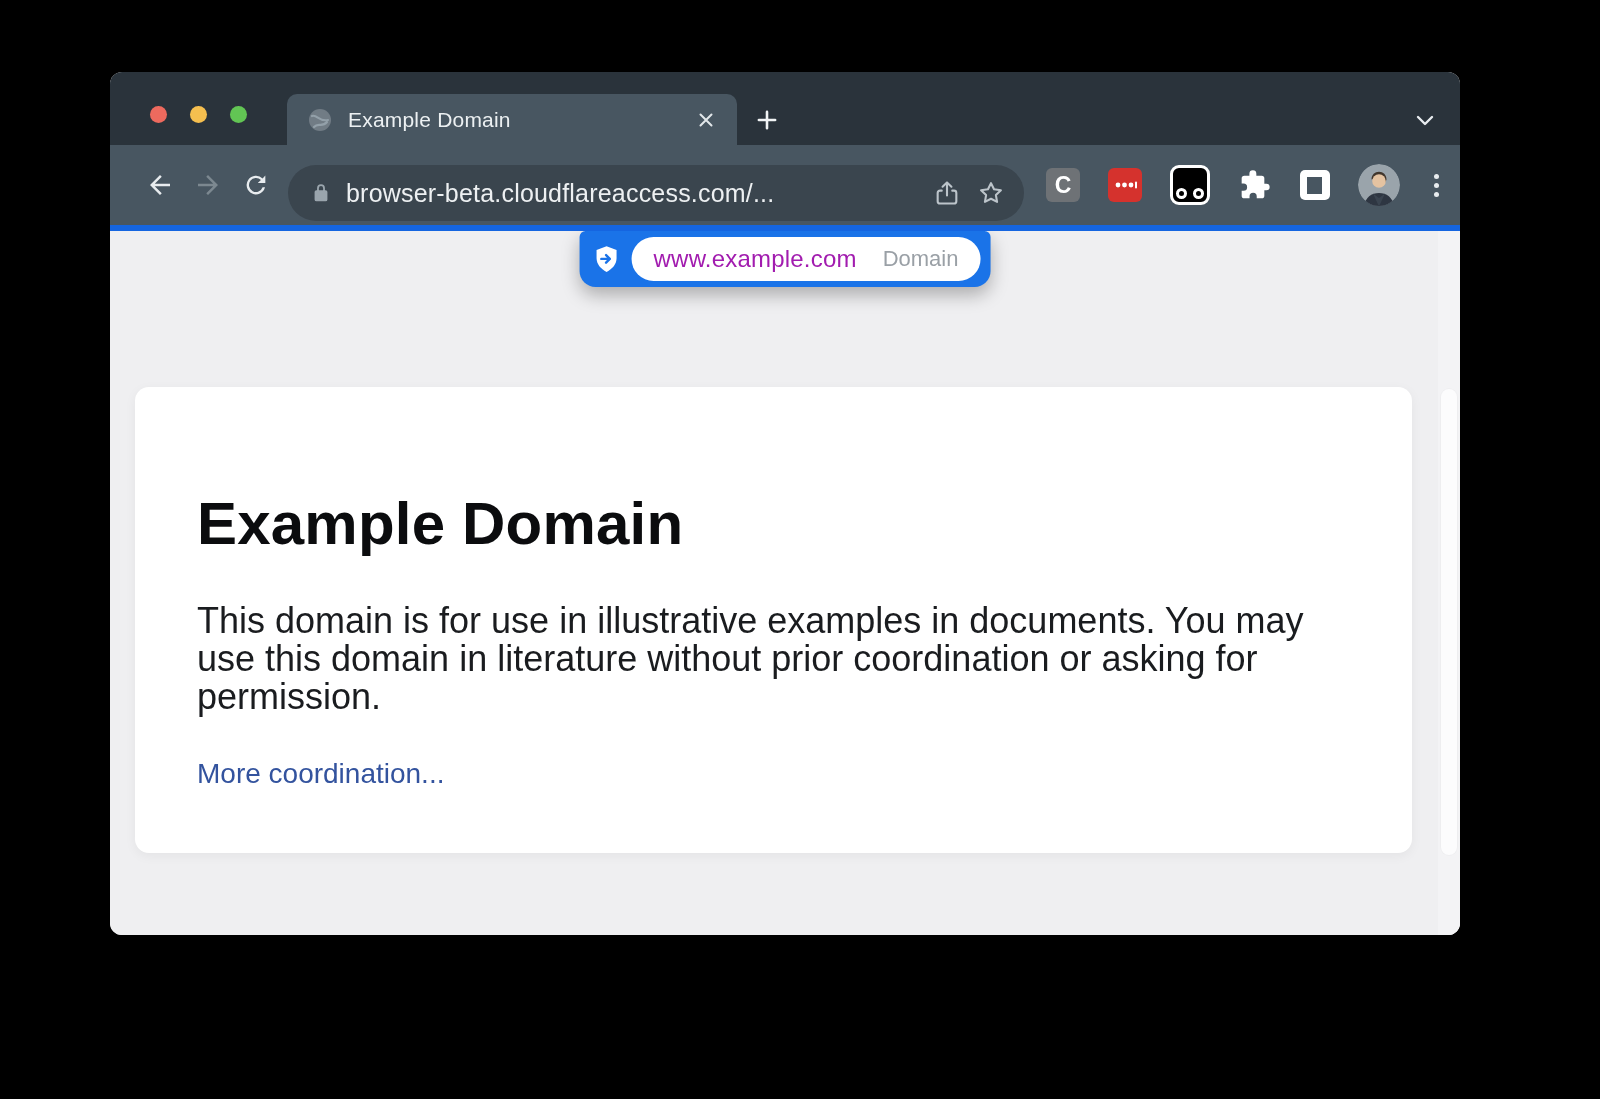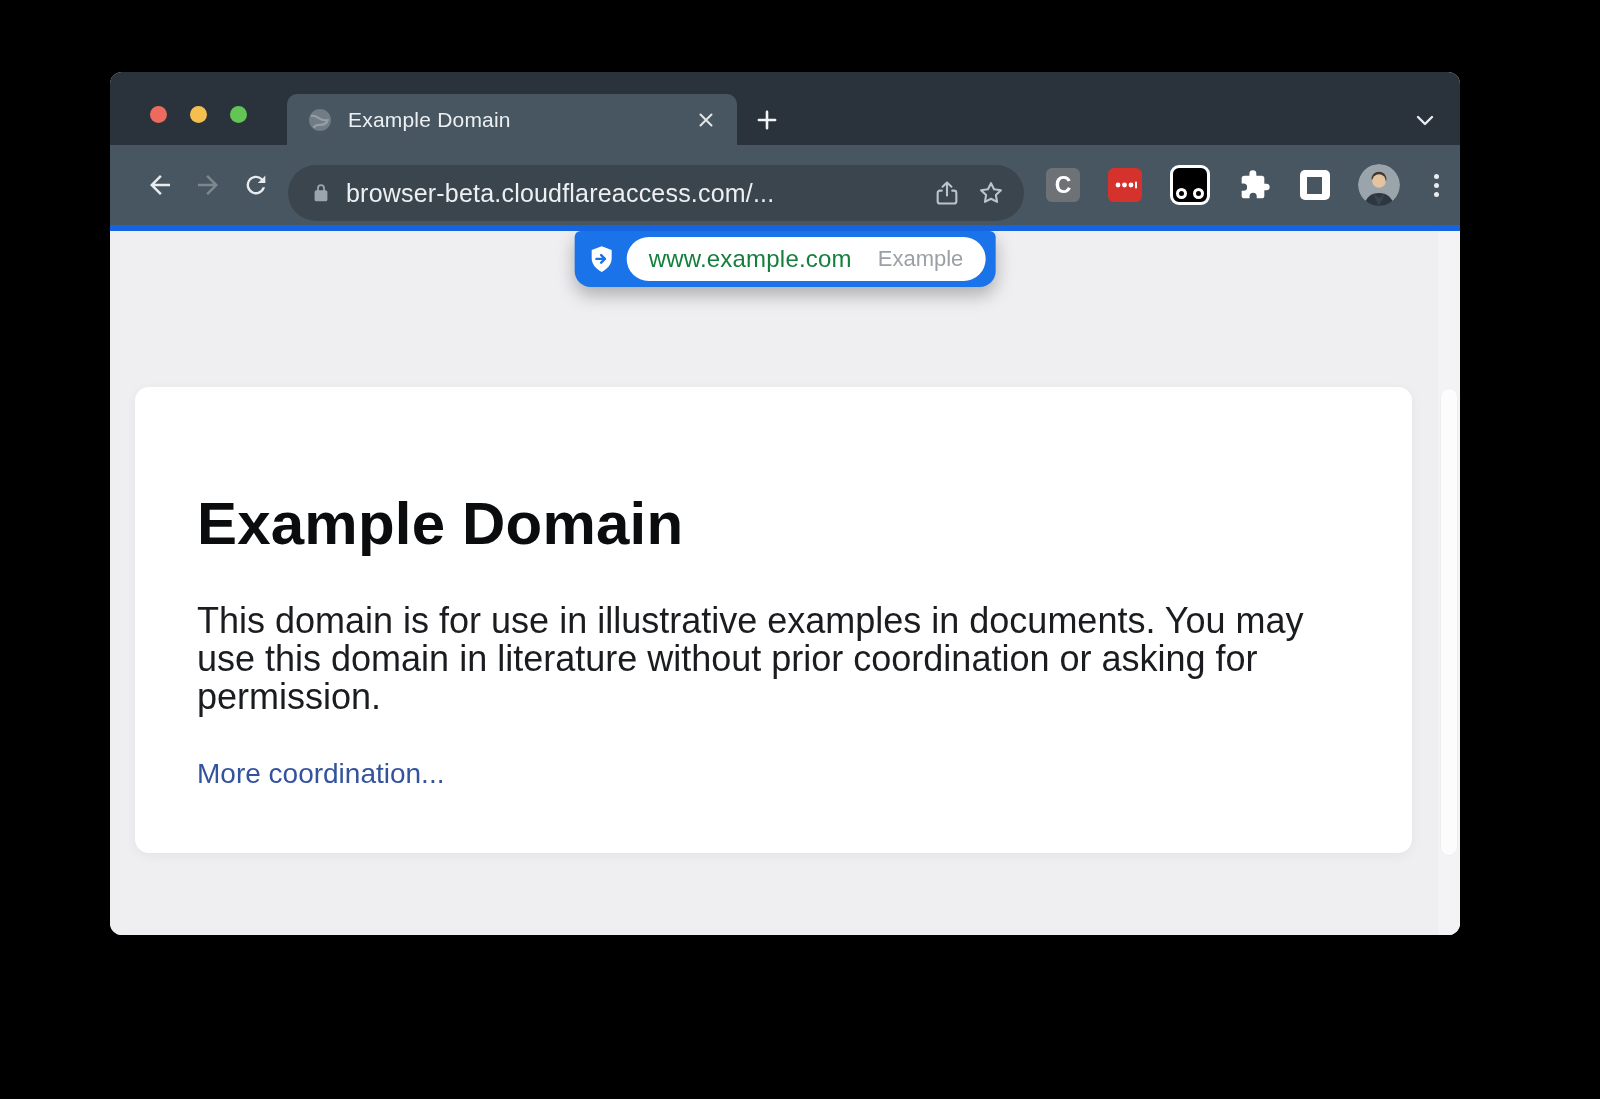--- a/index.html
+++ b/index.html
@@ -87,21 +87,21 @@
     position:absolute;left:50%;transform:translateX(-50%);top:0;height:56px;
     background:#1A73E8;border-radius:6px 6px 16px 16px;
     display:flex;align-items:center;padding:0 10px 0 12px;
     box-shadow:0 8px 18px rgba(0,0,0,.28);
   }
   .rbi .shield{width:30px;height:30px;flex:none;display:flex;align-items:center;justify-content:center;}
   .host-pill{
     margin-left:10px;height:44px;background:#FFF;border-radius:22px;
     display:flex;align-items:center;padding:0 22px;gap:26px;cursor:pointer;
   }
-  .host-pill .host{font-size:24px;color:#15803d;letter-spacing:.2px;}
+  .host-pill .host{font-size:24px;color:#a21caf;letter-spacing:.2px;}
   .host-pill .expand{font-size:22px;color:#9AA0A6;}
   .card{
     position:absolute;left:25px;top:156px;width:1277px;height:466px;
     background:#FFF;border-radius:14px;box-shadow:0 3px 12px rgba(0,0,0,.05);
     box-sizing:border-box;padding:102px 70px 0 62px;
   }
   .card h1{margin:0 0 44px 0;font-size:60px;font-weight:700;color:#0B0C0E;letter-spacing:.2px;}
   .card p{margin:0 0 42px 0;font-size:36px;line-height:38px;color:#1A1C1F;max-width:1165px;}
   .card a{font-size:28px;color:#33539E;text-decoration:none;cursor:pointer;}
   .scroll-track{position:absolute;top:0;bottom:0;right:0;width:22px;background:#F3F3F5;}
@@ -233,21 +233,21 @@
 
     <div class="rbi">
       <span class="shield">
         <svg width="30" height="30" viewBox="0 0 24 24">
           <path fill="#FFF" d="M12 1.8l8 3v6.4c0 5-3.3 8.7-8 11.2-4.7-2.5-8-6.2-8-11.2V4.8z"></path>
           <path d="M7.8 11.9h6.6M11.6 8.9l3 3-3 3" stroke="#1A73E8" stroke-width="1.9" fill="none" stroke-linecap="round" stroke-linejoin="round"></path>
         </svg>
       </span>
       <div class="host-pill">
         <span class="host">www.example.com</span>
-        <span class="expand">Example</span>
+        <span class="expand">Domain</span>
       </div>
     </div>
 
     <div class="card">
       <h1>Example Domain</h1>
       <p>This domain is for use in illustrative examples in documents. You may use this domain in literature without prior coordination or asking for permission.</p>
       <a href="#">More coordination...</a>
     </div>
 
     <div class="scroll-track">

